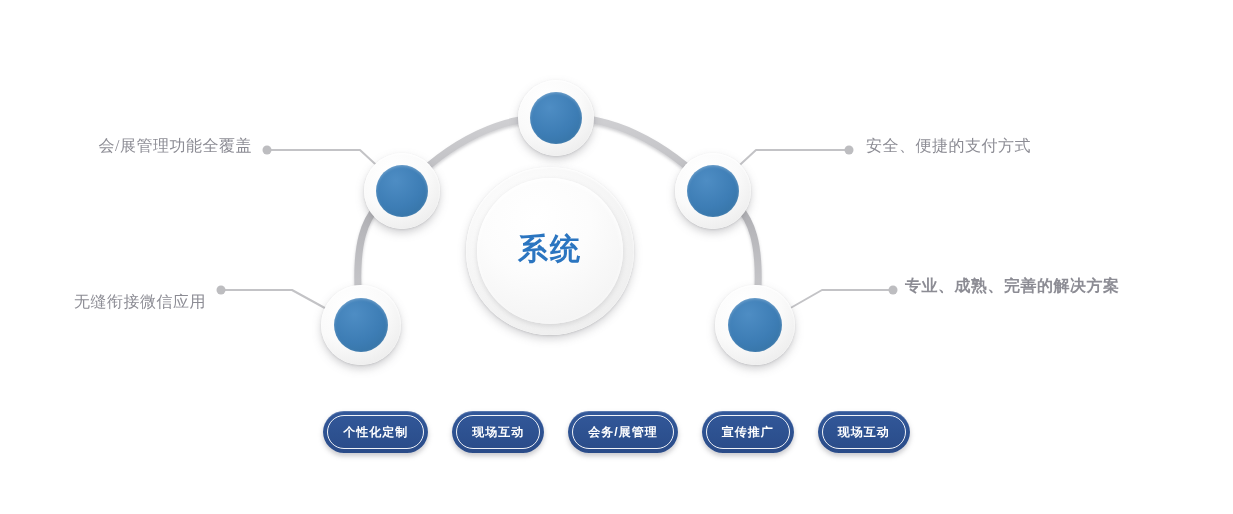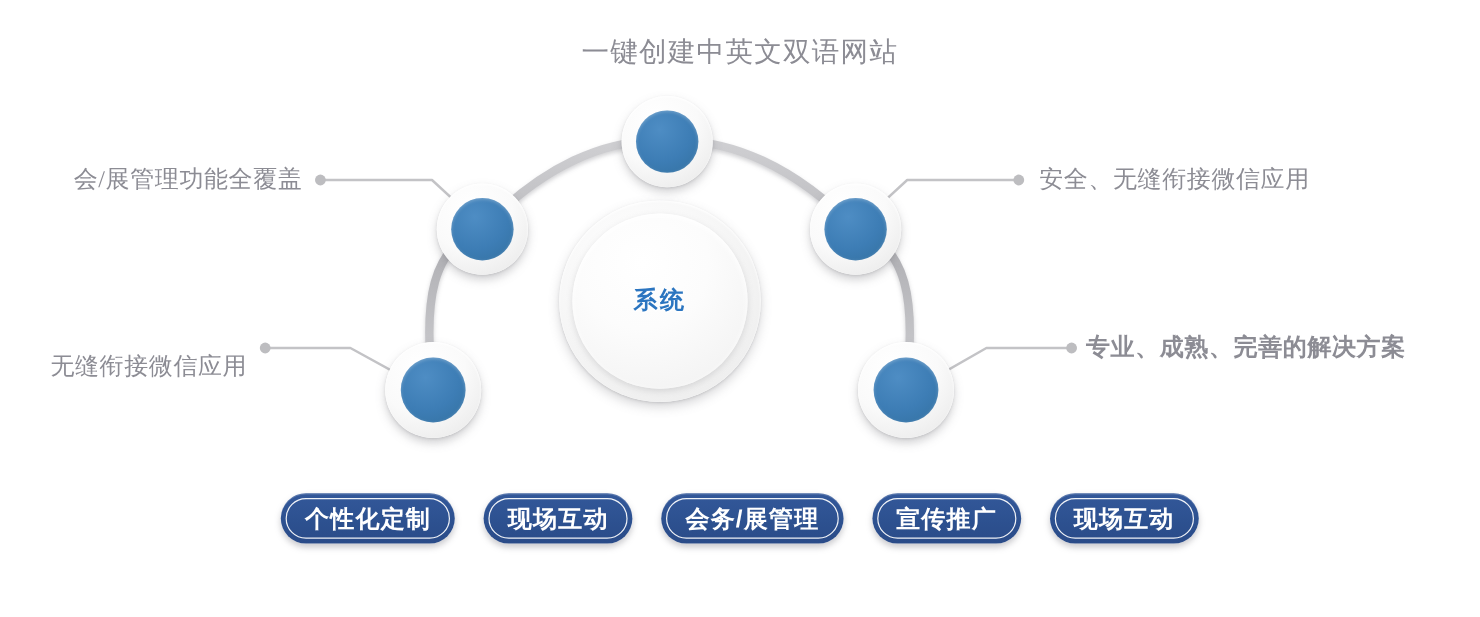--- a/index.html
+++ b/index.html
@@ -40,21 +40,21 @@
     text-align: center;
     font-size: 23px;
     color: #8c8c94;
     letter-spacing: 1px;
     white-space: nowrap;
   }
 
   
   .side-label {
     position: absolute;
-    font-size: 20px;
+    font-size: 16px;
     color: #8c8c94;
     white-space: nowrap;
     letter-spacing: 0.5px;
   }
   .side-label.left  { text-align: right; }
   .side-label.right { text-align: left;  }
 
   
   .center-disc {
     position: absolute;
@@ -82,23 +82,23 @@
     background:
       radial-gradient(circle at 40% 28%, #ffffff 0%, #fcfcfc 40%, #f0f0f0 100%);
     box-shadow:
       inset 0 2px 5px rgba(255,255,255,1),
       0 2px 5px rgba(140,140,145,0.28);
   }
   .center-text {
     position: relative;
     z-index: 3;
     text-align: right;
-    font-family: Liberation Serif, serif;
+    font-family: Liberation Mono, monospace;
     font-weight: bold;
-    font-size: 20px;
+    font-size: 30px;
     line-height: 1.42;
     color: #2b75c0;
     text-shadow: 0 1px 1px rgba(255,255,255,0.9);
     letter-spacing: 2px;
   }
 
   
   .node {
     position: absolute;
     border-radius: 50%;
@@ -150,21 +150,21 @@
     border-radius: 18px;
     border: 1.5px solid rgba(255,255,255,0.92);
     pointer-events: none;
   }
   .pill-text {
     position: relative;
     z-index: 2;
     color: #ffffff;
     font-family: "Liberation Sans", "DejaVu Sans", sans-serif;
     font-weight: bold;
-    font-size: 20px;
+    font-size: 12px;
     letter-spacing: 1px;
     white-space: nowrap;
   }
 </style>
 </head>
 <body>
 
 <div id="stage">
 
   <svg id="wires" viewBox="0 0 1233 514">
@@ -191,21 +191,20 @@
     <path d="M 221 290 L 292 290 L 343 318" fill="none" stroke="#c3c3c6" stroke-width="2" stroke-linecap="round" stroke-linejoin="round"></path>
     <circle cx="221" cy="290" r="4.5" fill="#bdbdc0"></circle>
 
     <path d="M 849 150 L 756 150 L 717 186" fill="none" stroke="#c3c3c6" stroke-width="2" stroke-linecap="round" stroke-linejoin="round"></path>
     <circle cx="849" cy="150" r="4.5" fill="#bdbdc0"></circle>
 
     <path d="M 893 290 L 822 290 L 773 318" fill="none" stroke="#c3c3c6" stroke-width="2" stroke-linecap="round" stroke-linejoin="round"></path>
     <circle cx="893" cy="290" r="4.5" fill="#bdbdc0"></circle>
   </svg>
 
-  <div class="title">一键创建中英文双语网站</div>
 
   <div class="center-disc">
     <div class="center-text">
       <div>系统</div>
     </div>
   </div>
 
   <div class="node" style="left:518px; top:80px; width:76px; height:76px;">
     <div class="node-core" style="width:52px; height:52px;"></div>
   </div>
@@ -223,21 +222,21 @@
   </div>
 
   <div class="node" style="left:715px; top:285px; width:80px; height:80px;">
     <div class="node-core" style="width:54px; height:54px;"></div>
   </div>
 
   <div class="side-label left" style="left:0; top:136px; width:252px;">会/展管理功能全覆盖</div>
 
   <div class="side-label left" style="left:0; top:292px; width:206px;">无缝衔接微信应用</div>
 
-  <div class="side-label right" style="left:866px; top:136px;">安全、无缝衔接微信应用</div>
+  <div class="side-label right" style="left:866px; top:136px;">安全、便捷的支付方式</div>
 
   <div class="side-label right" style="left:905px; top:276px;font-weight:bold;">专业、成熟、完善的解决方案</div>
 
   <div class="pills">
     <div class="pill">
       <span class="pill-text">个性化定制</span>
     </div>
     <div class="pill">
       <span class="pill-text">现场互动</span>
     </div>

